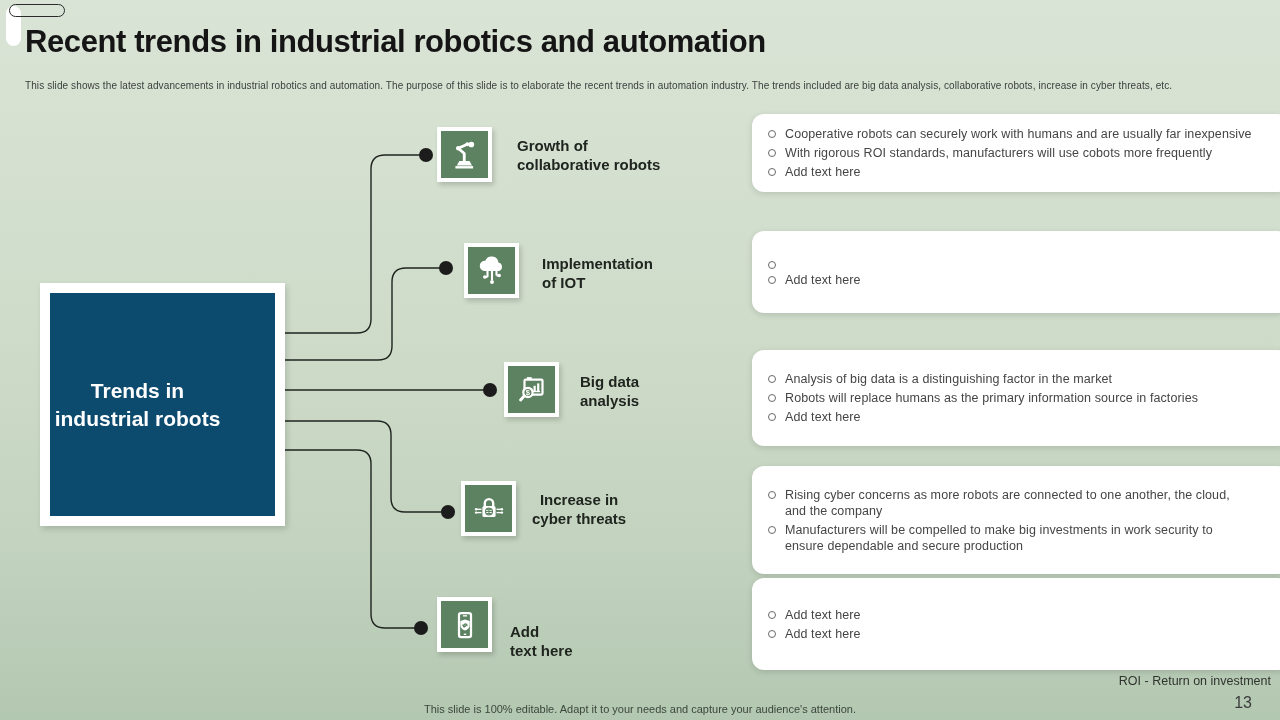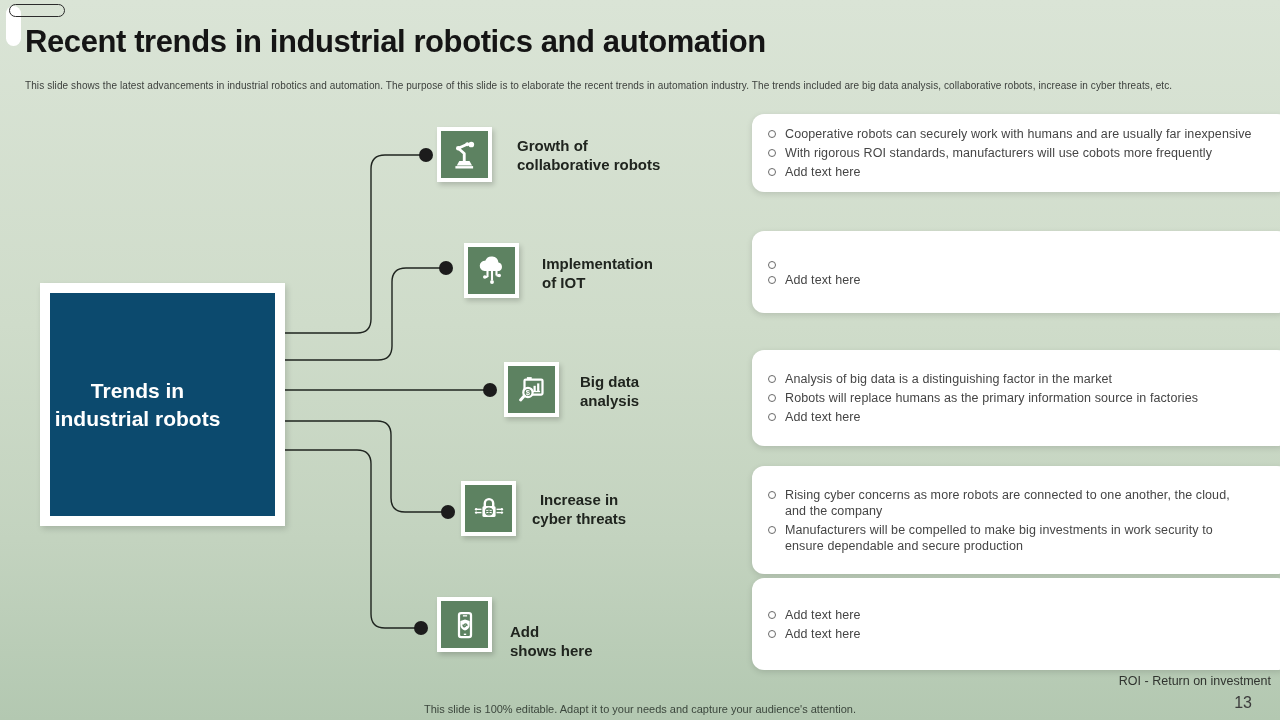--- a/index.html
+++ b/index.html
@@ -210,21 +210,21 @@
     <svg viewBox="0 0 24 24">
       <rect x="8" y="4" width="8" height="16" rx="1.4" fill="none" stroke="#fff" stroke-width="1.5"></rect>
       <path d="M10.6 5.9 h2.8" stroke="#fff" stroke-width="0.9"></path>
       <path d="M11.2 18.2 h1.6" stroke="#fff" stroke-width="0.9"></path>
       <path d="M12 8.3 l3.1 1.1 v2.6 c0 1.9 -1.3 3.1 -3.1 3.7 c-1.8 -0.6 -3.1 -1.8 -3.1 -3.7 V9.4 Z" fill="#fff"></path>
       <path d="M10.8 12.8 l1 -1.3 a0.9 0.9 0 0 1 1.4 1.1 M13.2 11.6 l-1 1.3 a0.9 0.9 0 0 1 -1.4 -1.1" stroke="#5d8261" stroke-width="0.9" fill="none"></path>
     </svg>
   </div>
   <div class="trend-label" style="left:510px;top:608px;margin-top:14px;">
     <div>Add</div>
-    <div>shows here</div>
+    <div>text here</div>
   </div>
   <div class="text-box" style="top:578px;height:92px;">
     <div class="accent-bar"></div>
     <div class="bullet">
         <span class="marker"></span>
         <span class="btext">Add text here</span>
       </div>
     <div class="bullet">
         <span class="marker"></span>
         <span class="btext">Add text here</span>

